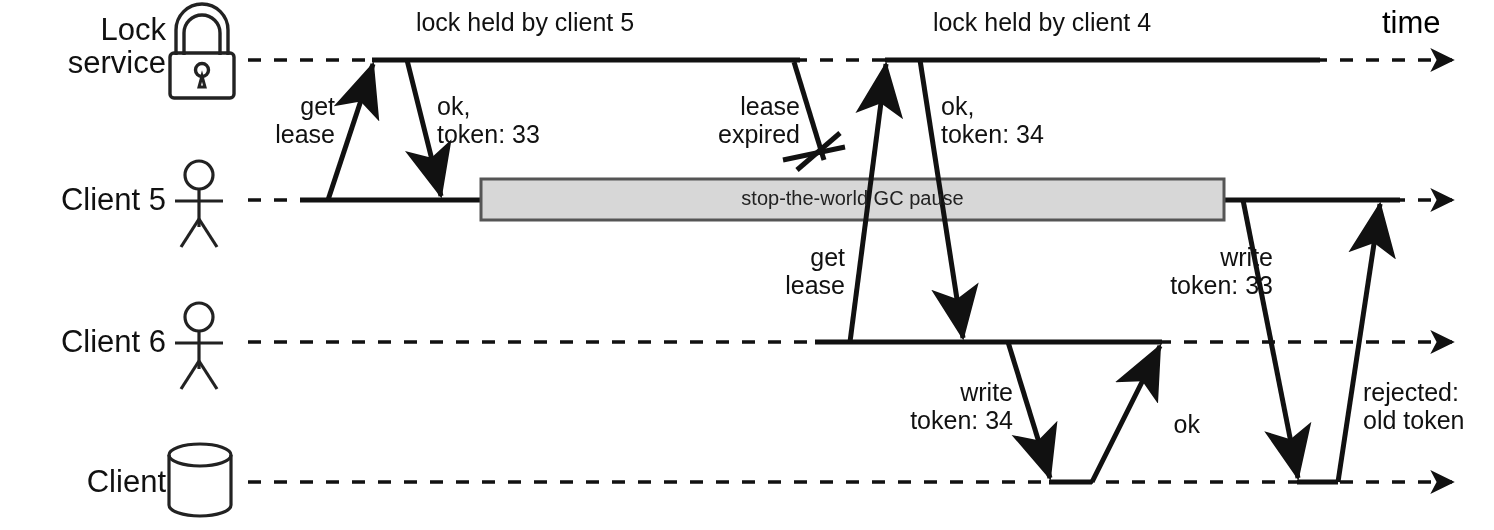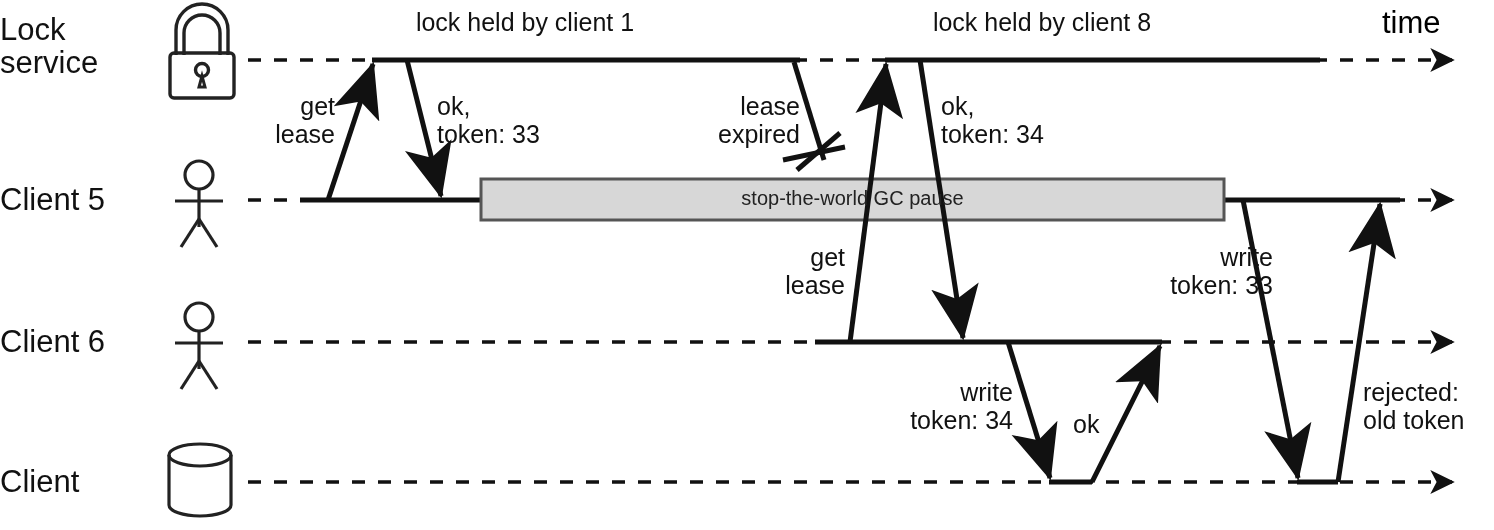--- a/index.html
+++ b/index.html
@@ -17,26 +17,27 @@
   }
   #diagram {
     position: absolute;
     left: 0;
     top: 0;
     width: 1494px;
     height: 530px;
   }
   .row-label {
     position: absolute;
-    text-align: left;
+    text-align: right;
     font-size: 31px;
     color: #111111;
     line-height: 1.08;
     white-space: pre-line;
     font-family: "Liberation Sans", sans-serif;
+    padding-left: 16px;
   }
   .msg-label {
     position: absolute;
     font-size: 25px;
     color: #111111;
     line-height: 1.12;
     white-space: pre-line;
     font-family: "Liberation Sans", sans-serif;
   }
   .msg-label.right { text-align: right; }
@@ -158,22 +159,22 @@
   </svg>
 
   <div class="row-label" style="left:0px; top:13px; width:150px;">Lock
 service</div>
   <div class="row-label" style="left:0px; top:183px; width:150px;">Client 5</div>
   <div class="row-label" style="left:0px; top:325px; width:150px;">Client 6</div>
   <div class="row-label" style="left:0px; top:465px; width:150px;">Client</div>
 
   <div class="axis-label" style="left:1382px; top:5px;">time</div>
 
-  <div class="span-label" style="left:385px; top:8px; width:280px;">lock held by client 1</div>
-  <div class="span-label" style="left:902px; top:8px; width:280px;">lock held by client 8</div>
+  <div class="span-label" style="left:385px; top:8px; width:280px;">lock held by client 5</div>
+  <div class="span-label" style="left:902px; top:8px; width:280px;">lock held by client 4</div>
 
   <div class="gc-text" style="left:481px; top:187px; width:743px;">stop-the-world GC pause</div>
 
   <div class="msg-label right" style="left:150px; top:92px; width:185px;">get
 lease</div>
 
   <div class="msg-label" style="left:437px; top:92px; width:200px;">ok,
 token: 33</div>
 
   <div class="msg-label right" style="left:620px; top:92px; width:180px;">lease
@@ -181,21 +182,21 @@
 
   <div class="msg-label right" style="left:700px; top:243px; width:145px;">get
 lease</div>
 
   <div class="msg-label" style="left:941px; top:92px; width:200px;">ok,
 token: 34</div>
 
   <div class="msg-label right" style="left:820px; top:378px; width:193px;">write
 token: 34</div>
 
-  <div class="msg-label" style="left:1073px; top:410px; width:90px;">ok</div>
+  <div class="msg-label" style="left:1110px; top:410px; width:90px;text-align:right;">ok</div>
 
   <div class="msg-label right" style="left:1080px; top:243px; width:193px;">write
 token: 33</div>
 
   <div class="msg-label" style="left:1363px; top:378px; width:140px;">rejected:
 old token</div>
 
 </div>
 
 </body></html>

